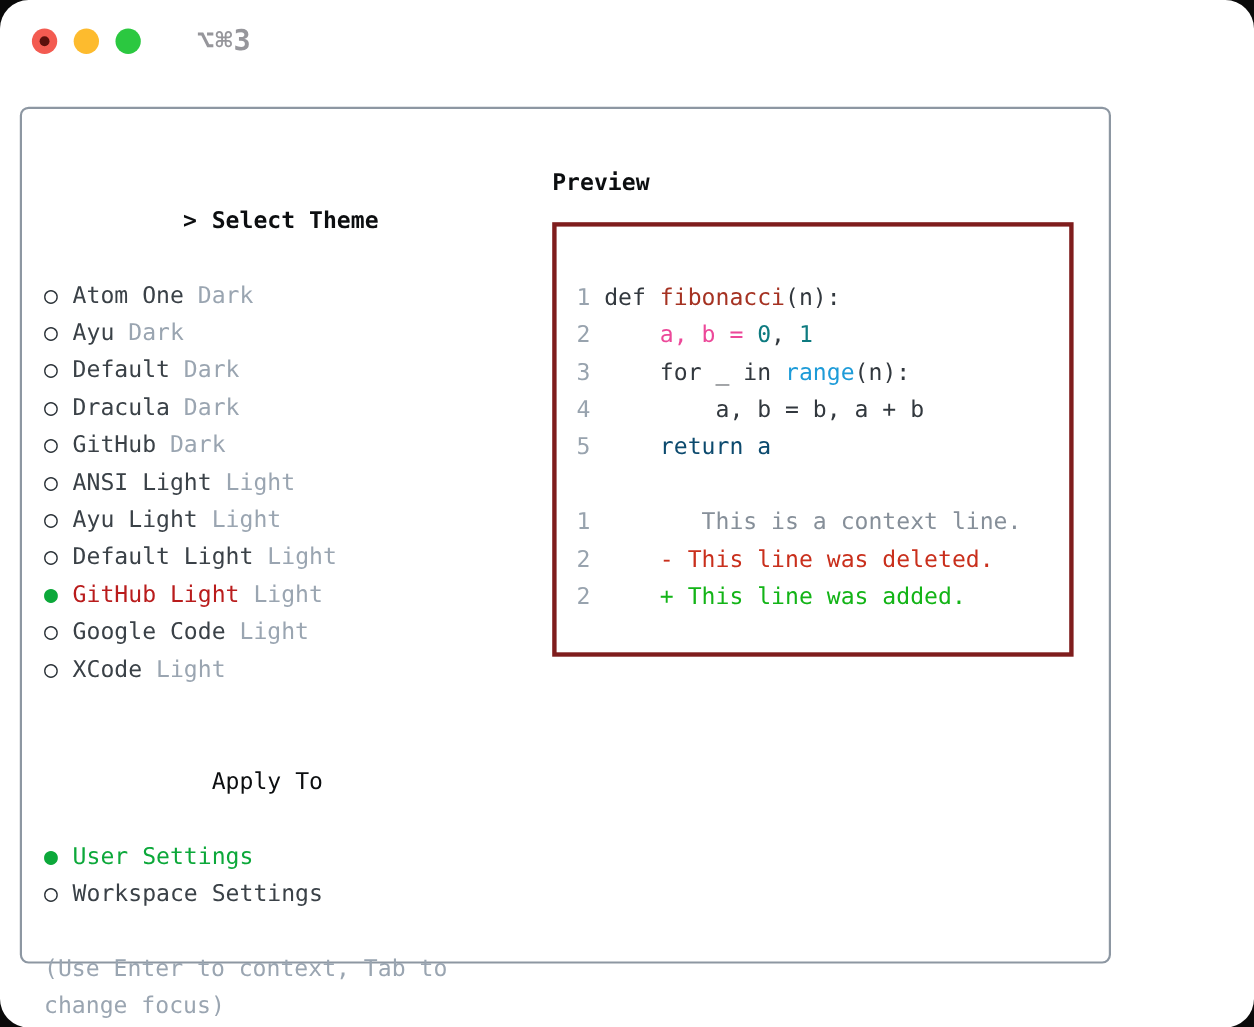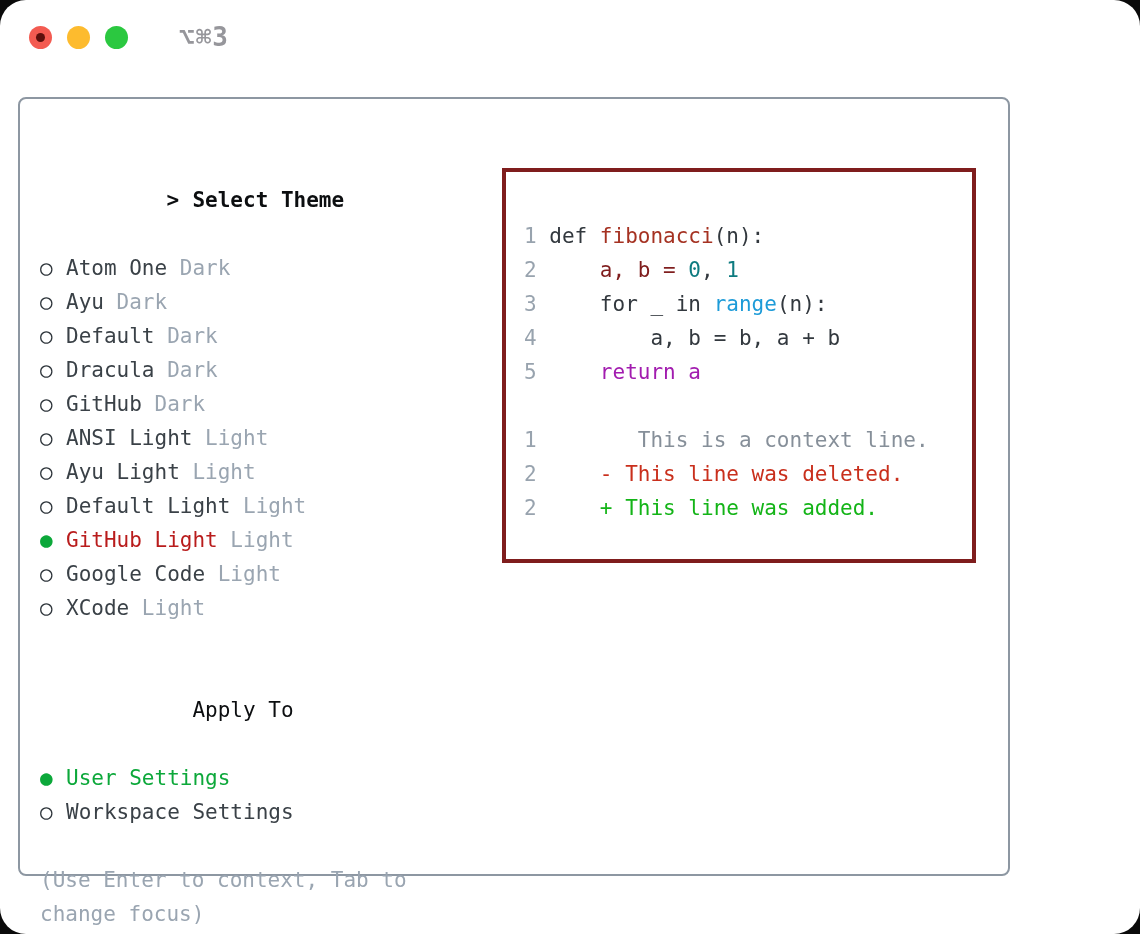--- a/index.html
+++ b/index.html
@@ -141,26 +141,27 @@
             <div class="row"><span class="marker" style="color: rgb(46, 53, 59);">○</span><span style="color: rgb(58, 65, 71);">Workspace Settings</span></div>
           </div>
         <div class="blank-row"></div>
         <div id="hint-block">
             <div class="row" style="color: rgb(154, 165, 177);">(Use Enter to context, Tab to</div>
             <div class="row" style="color: rgb(154, 165, 177);">change focus)</div>
           </div>
       </div>
 
       <div class="right-col">
+        <div class="row hdr" id="preview-label" style="color: rgb(12, 14, 16);">Preview</div>
         <div class="preview-box" id="preview-box">
             <div class="pline"><span class="pnum" style="color: rgb(152, 163, 174);">1</span><span style="color: rgb(50, 56, 62);">def </span><span style="color: rgb(165, 50, 34);">fibonacci</span><span style="color: rgb(50, 56, 62);">(n):</span></div>
-            <div class="pline"><span class="pnum" style="color: rgb(152, 163, 174);">2</span><span style="color: #7f1d1d; margin-top: 16px;">    a, b = </span><span style="color: rgb(14, 123, 128);">0</span><span style="color: rgb(50, 56, 62);">, </span><span style="color: rgb(14, 123, 128);">1</span></div>
+            <div class="pline"><span class="pnum" style="color: rgb(152, 163, 174);">2</span><span style="color: #ec4899; margin-top: 16px;">    a, b = </span><span style="color: rgb(14, 123, 128);">0</span><span style="color: rgb(50, 56, 62);">, </span><span style="color: rgb(14, 123, 128);">1</span></div>
             <div class="pline"><span class="pnum" style="color: rgb(152, 163, 174);">3</span><span style="color: rgb(50, 56, 62);">    for _ in </span><span style="color: rgb(29, 155, 216);">range</span><span style="color: rgb(50, 56, 62);">(n):</span></div>
             <div class="pline"><span class="pnum" style="color: rgb(152, 163, 174);">4</span><span style="color: rgb(50, 56, 62);">        a, b = b, a + b</span></div>
-            <div class="pline"><span class="pnum" style="color: rgb(152, 163, 174);">5</span><span style="color: #a21caf;">    return a</span></div>
+            <div class="pline"><span class="pnum" style="color: rgb(152, 163, 174);">5</span><span style="color: #0c4a6e;">    return a</span></div>
             <div class="pline"><span class="pnum" style="color: rgb(152, 163, 174);"></span></div>
             <div class="pline"><span class="pnum" style="color: rgb(152, 163, 174);">1</span><span style="color: rgb(134, 143, 153);">       This is a context line.</span></div>
             <div class="pline"><span class="pnum" style="color: rgb(152, 163, 174);">2</span><span style="color: rgb(201, 47, 28);">    - This line was deleted.</span></div>
             <div class="pline"><span class="pnum" style="color: rgb(152, 163, 174);">2</span><span style="color: rgb(19, 180, 23);">    + This line was added.</span></div>
           </div>
       </div>
 
     </div>
   </div>
 

